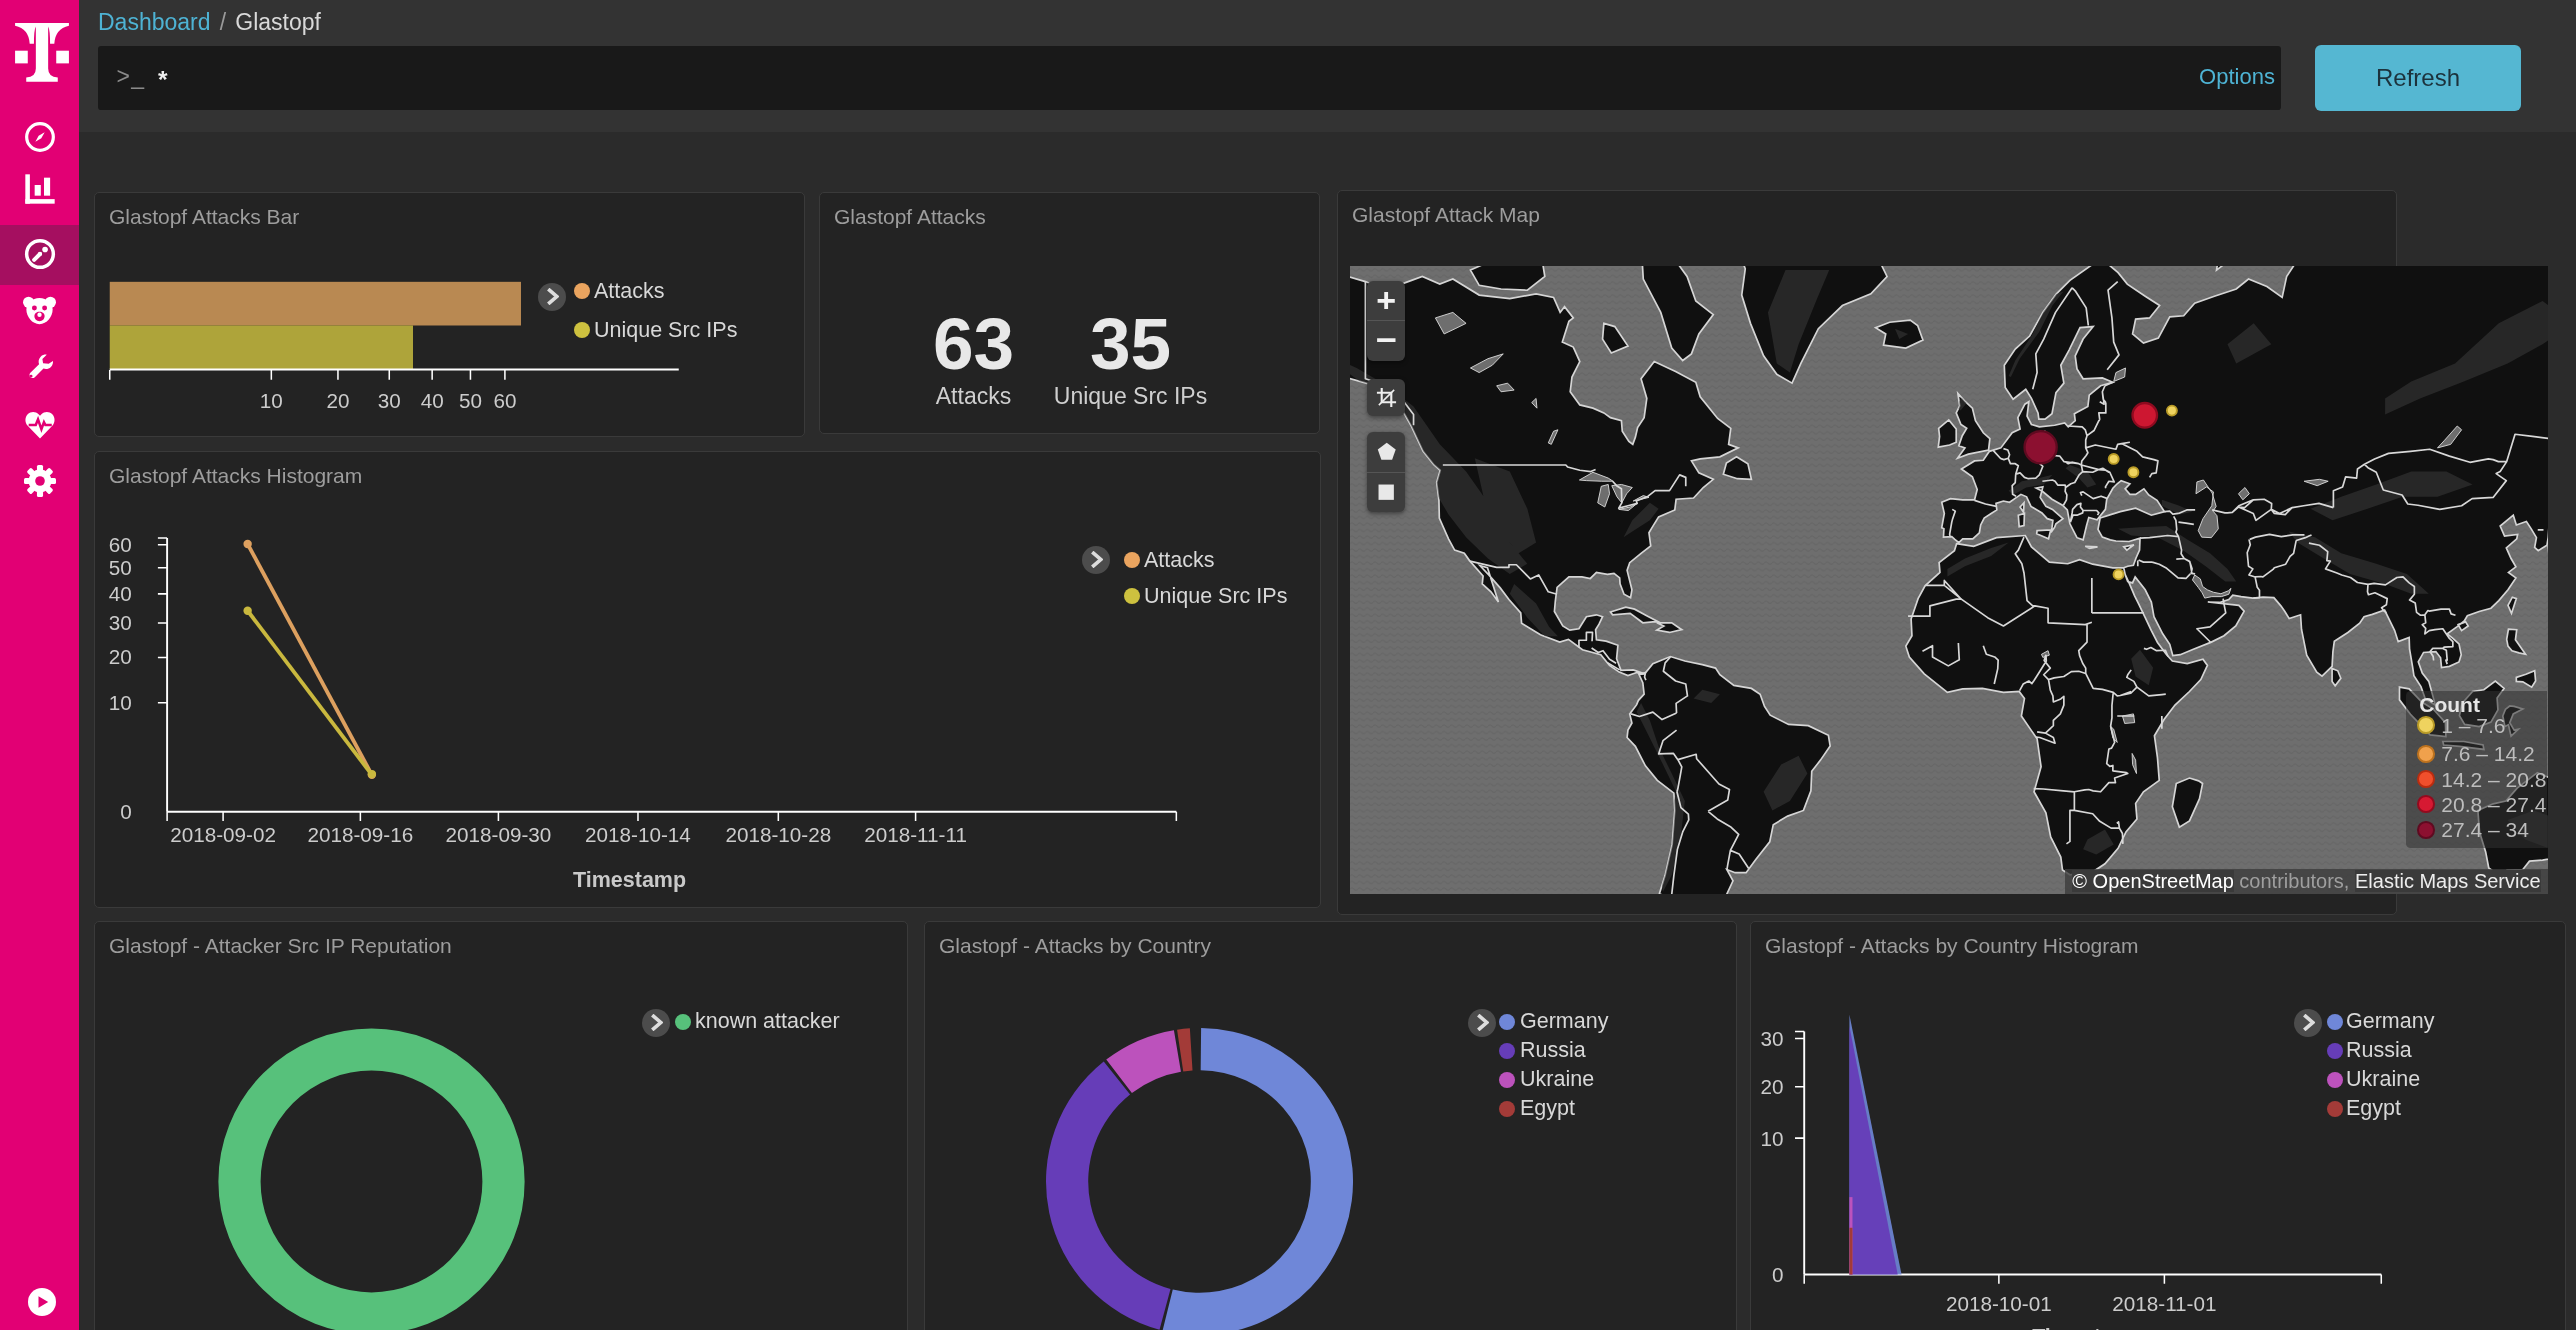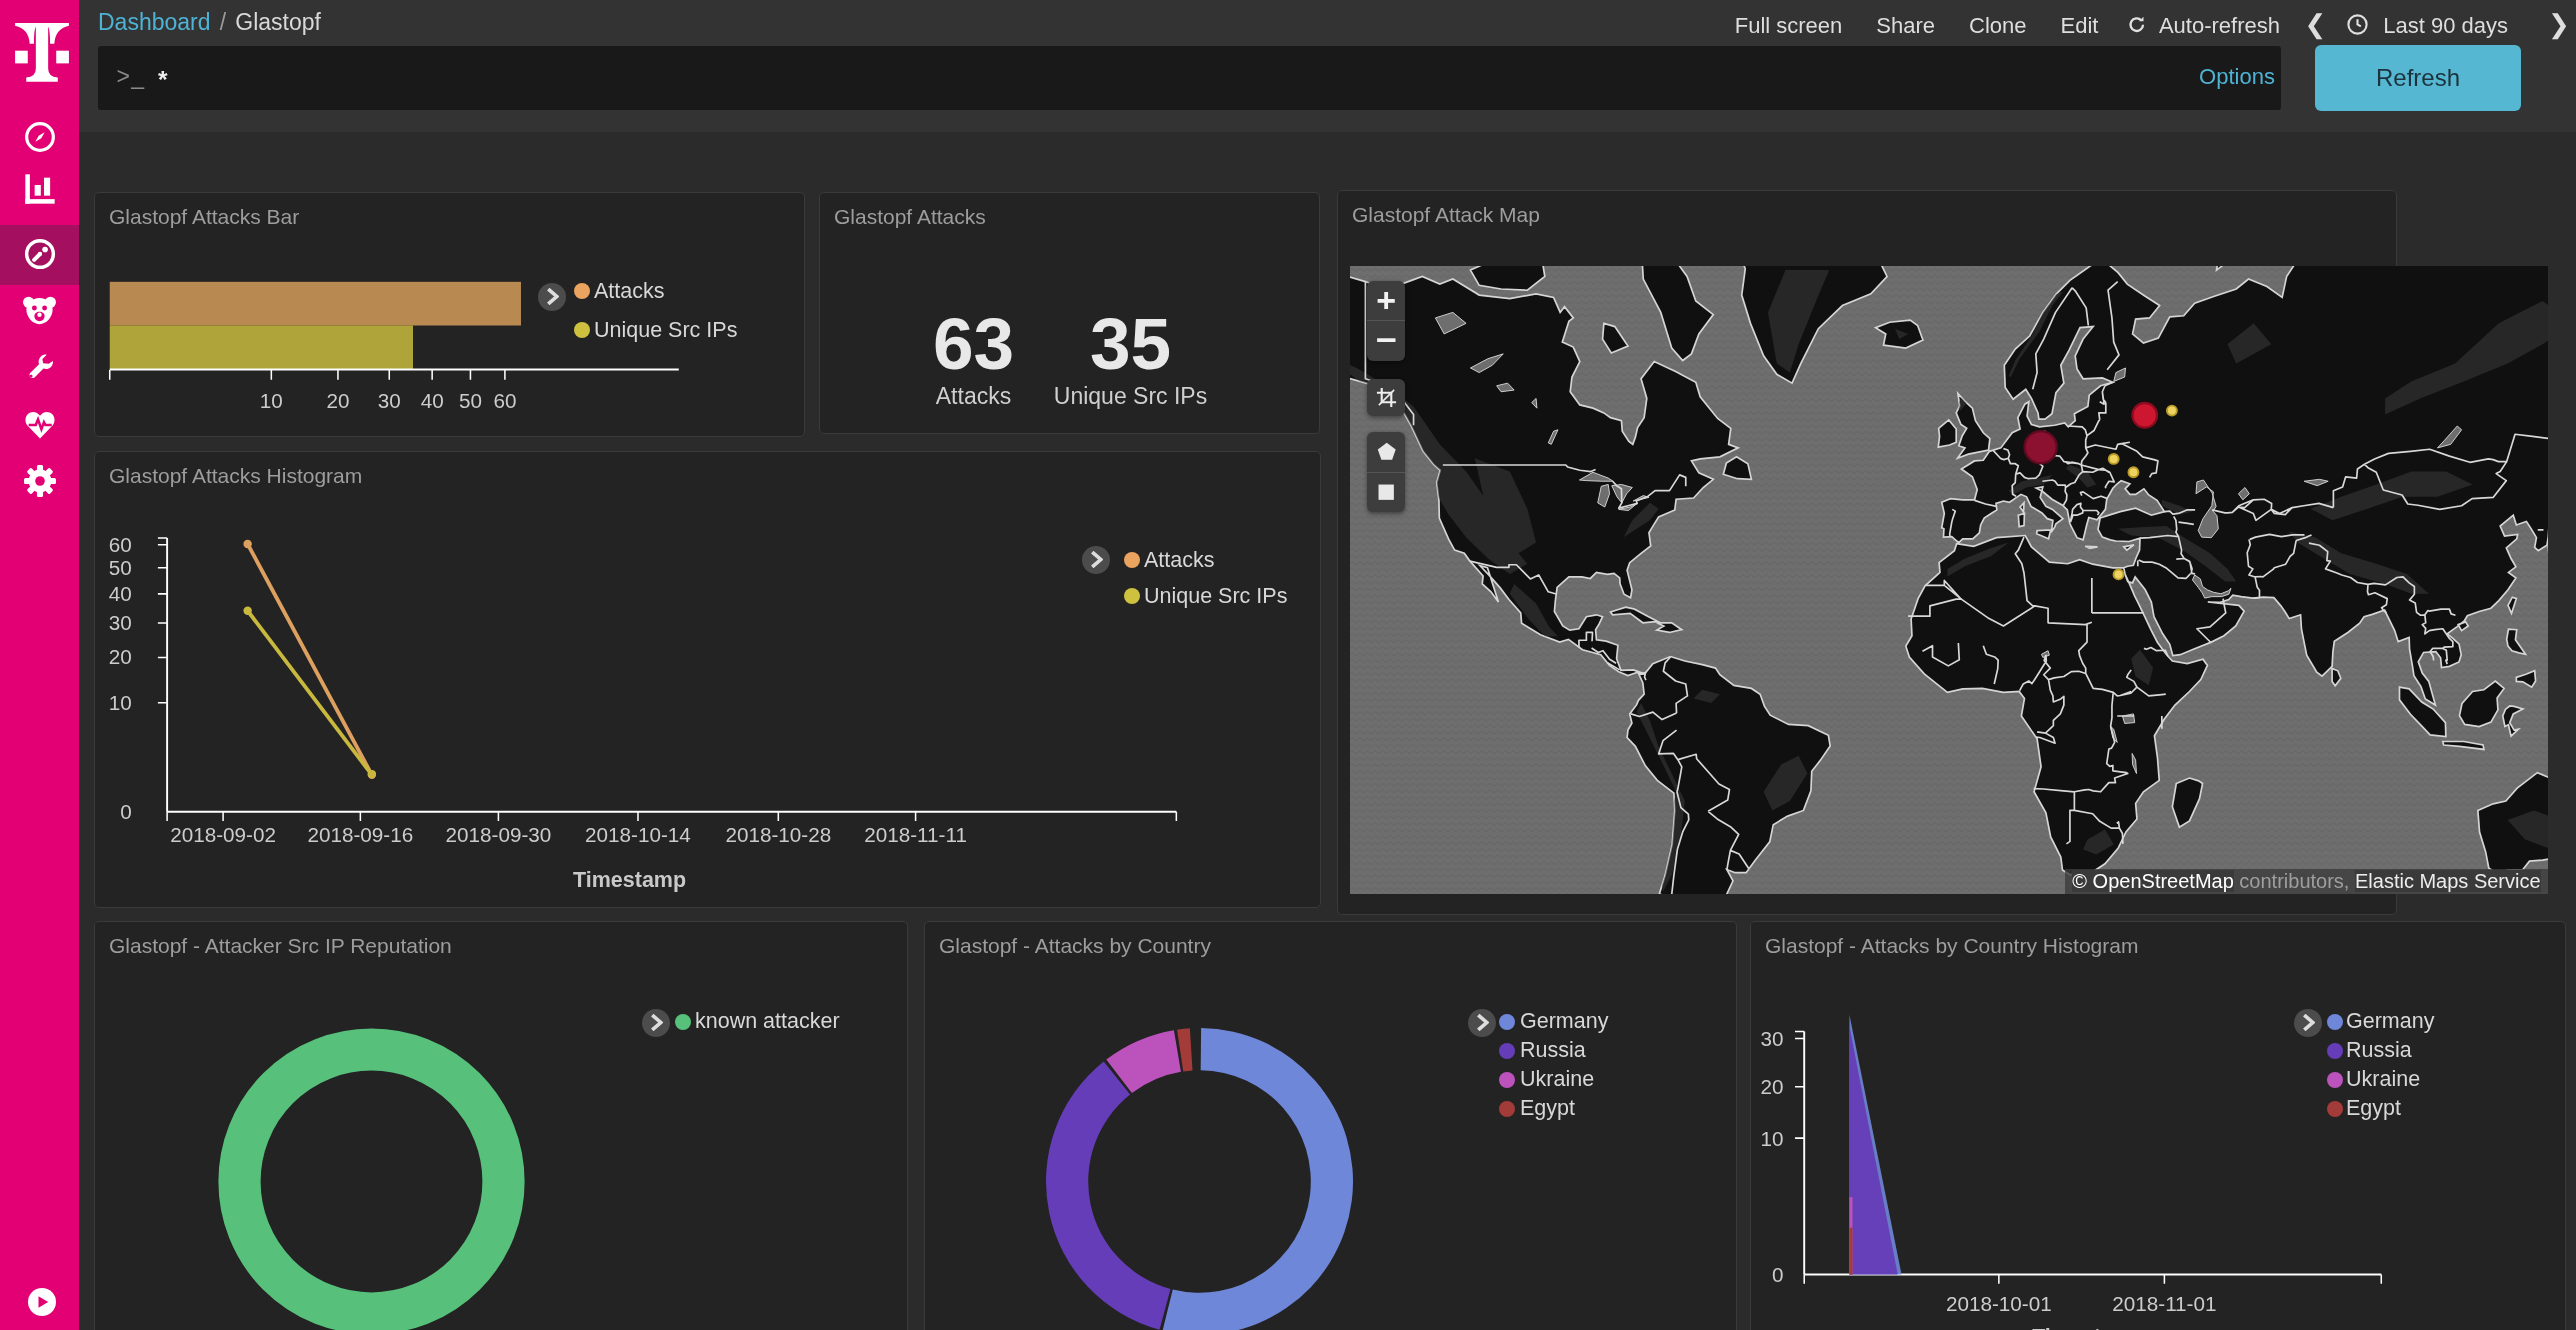--- a/index.html
+++ b/index.html
@@ -102,32 +102,20 @@
         <circle cx="0" cy="0" r="6.3" fill="#e20074"></circle>
       </svg>
   <svg style="top:1288px;left:28px" width="28" height="28" viewBox="0 0 36 36">
         <circle cx="18" cy="18" r="18" fill="#fff"></circle>
         <path d="M13.5,10.5 L26,18 L13.5,25.5 Z" fill="#e20074"></path>
       </svg>
 </div>
 
 <div id="topbar">
   <div id="crumb"><a>Dashboard</a><span class="sep">/</span><span>Glastopf</span></div>
-  <div id="menu">
-    <span class="it">Full screen</span><span class="it">Share</span><span class="it">Clone</span><span class="it">Edit</span><span class="it" style="margin-left:28px"><svg width="21.5" height="21.5" viewBox="0 0 24 24" style="vertical-align:-2.3px;margin-right:6.1px">
-            <path fill="none" stroke="#e0e0e0" stroke-width="2.6" d="M19,12 a7,7 0 1,1 -2,-5"></path>
-            <path fill="#e0e0e0" d="M19.5,3 v5 h-5 z"></path>
-          </svg> Auto-refresh</span>
-    <span class="it" style="font-size:26px;margin-left:18.4px">❮</span>
-    <span class="it" style="margin-left:14px"><svg width="23" height="23" viewBox="0 0 24 24" style="vertical-align:-3.1px;margin-right:7.7px">
-            <circle cx="12" cy="12" r="9.5" fill="none" stroke="#e0e0e0" stroke-width="2.2"></circle>
-            <path fill="none" stroke="#e0e0e0" stroke-width="2.2" d="M12,6.5 V12 L15.5,14"></path>
-          </svg> Last 90 days</span>
-    <span class="it" style="font-size:26px;margin-left:34px">❯</span>
-  </div>
   <div id="qbar">
     <span id="qprompt">&gt;_</span>
         <span id="qstar">*</span>
         <span id="qopt">Options</span>
   </div>
   <div id="refresh">Refresh</div>
 </div>
 
 <div class="panel" style="left:94px;top:192px;width:711px;height:245px">
   <div class="ptitle">Glastopf Attacks Bar</div>
@@ -224,20 +212,33 @@
     <div style="position:absolute;left:17px;top:166px;width:38px;height:80px;background:#3d3d3d;border-radius:6.1px;box-shadow:0 1.5px 4.6px rgba(0,0,0,.4)">
       <svg width="21.5" height="21.5" viewBox="0 0 24 24" style="position:absolute;left:8.4px;top:9.2px">
             <path d="M12,2 L22,9.5 L18,21 H6 L2,9.5 Z" fill="#e8e8e8"></path>
           </svg>
       <div style="position:absolute;left:0;top:40px;width:38px;height:0.8px;background:#555"></div>
       <svg width="18.4" height="18.4" viewBox="0 0 24 24" style="position:absolute;left:10px;top:51px">
             <rect x="2" y="2" width="20" height="20" fill="#e8e8e8"></rect>
           </svg>
     </div>
     
+    <div style="position:absolute;left:1056px;top:425px;width:141px;height:157px;background:rgba(50,50,50,.55);border-radius:4.6px 0 0 4.6px">
+      <div style="position:absolute;left:13px;top:2.3px;font-size:21px;font-weight:bold;color:#e5e5e5">Count</div>
+      <div class="ldot" style="left:10.7px;top:25px;background:#efd35f;border:2.3px solid #b99b27;width:17.6px;height:17.6px"></div>
+      <div class="alab" style="left:35px;top:23px;color:#bdbdbd">1 – 7.6</div>
+      <div class="ldot" style="left:10.7px;top:54px;background:#f0a14c;border:2.3px solid #bd721e;width:17.6px;height:17.6px"></div>
+      <div class="alab" style="left:35px;top:51px;color:#bdbdbd">7.6 – 14.2</div>
+      <div class="ldot" style="left:10.7px;top:79px;background:#f04f2c;border:2.3px solid #b92c10;width:17.6px;height:17.6px"></div>
+      <div class="alab" style="left:35px;top:77px;color:#bdbdbd">14.2 – 20.8</div>
+      <div class="ldot" style="left:10.7px;top:104px;background:#d61932;border:2.3px solid #930b1e;width:17.6px;height:17.6px"></div>
+      <div class="alab" style="left:35px;top:102px;color:#bdbdbd">20.8 – 27.4</div>
+      <div class="ldot" style="left:10.7px;top:130px;background:#8c1030;border:2.3px solid #5f0a20;width:17.6px;height:17.6px"></div>
+      <div class="alab" style="left:35px;top:127px;color:#bdbdbd">27.4 – 34</div>
+    </div>
     
     <div style="position:absolute;right:0;bottom:0;height:25px;background:rgba(60,60,60,.8);font-size:20px;color:#9f9f9f;padding:0 7.7px;line-height:24.5px;white-space:nowrap"><span style="background:#3a3a3a;color:#ffffff">© OpenStreetMap</span> contributors, <span style="background:#3a3a3a;color:#ededed">Elastic Maps Service</span></div>
   </div>
 </div>
 
 <div class="panel" style="left:94px;top:451px;width:1227px;height:457px">
   <div class="ptitle">Glastopf Attacks Histogram</div>
   <svg style="position:absolute;left:0;top:0" width="1224" height="454" viewBox="0 0 1596 592">
     <g fill="#cccccc" font-size="27" text-anchor="end">
       <text x="48" y="130">60</text>

